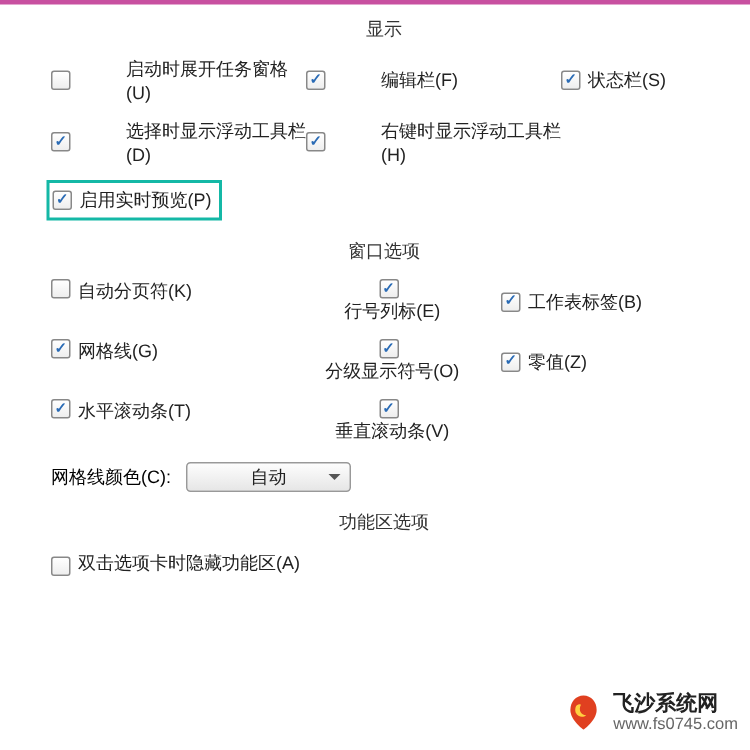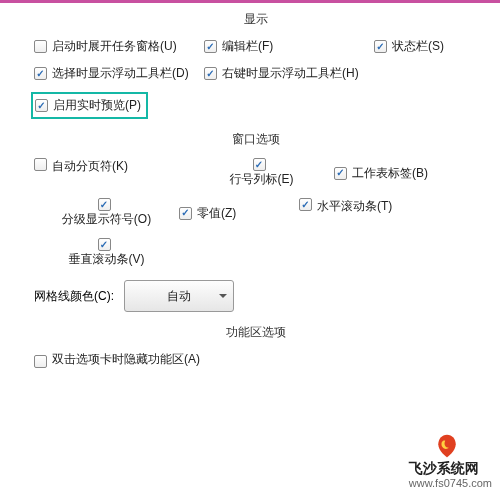--- a/index.html
+++ b/index.html
@@ -32,21 +32,21 @@
       flex: 1;
       height: 1px;
       background: #aaa;
       margin-left: 6px;
     }
     .options-grid {
       padding-left: 18px;
       display: flex;
       flex-wrap: wrap;
     }
-    .option-wide { width: 170px; margin-bottom: 10px; display:flex; align-items:center; }
+    .option-wide { width: 170px; margin-bottom: 10px; display:flex; align-items:center;gap:32px; }
     .option-a { width: 155px; margin-bottom: 10px; display:flex; align-items:flex-start; }
     .option-b { width: 145px; margin-bottom: 10px; display:flex; align-items:center;flex-direction:column; }
     .option-c { width: 120px; margin-bottom: 10px; display:flex; align-items:center; }
     .option-row2 { display:flex; padding-left:18px; }
     .checkbox {
       width: 13px;
       height: 13px;
       border: 1px solid #888;
       background: #fff;
       display: inline-flex;
@@ -74,21 +74,21 @@
     }
     .color-row {
       padding-left: 18px;
       display: flex;
       align-items: center;
       margin-top: 2px;
     }
     .combo {
       margin-left: 10px;
       width: 110px;
-      height: 32px;
+      height: 20px;
       border: 1px solid #999;
       background: linear-gradient(#fdfdfd,#e6e6e6);
       border-radius: 3px;
       display: flex;
       align-items: center;
       justify-content: center;
       position: relative;
       font-size: 12px;
       color: #222;
     }
@@ -100,21 +100,20 @@
       border-right: 4px solid transparent;
       border-top: 4px solid #555;
     }
     .watermark {
       position: absolute;
       right: 8px;
       bottom: 10px;
       display: flex;
       align-items: center;
       background: rgba(255,255,255,0.9);
-      flex-direction: column;
     }
     .wm-logo {
       width: 28px; height: 28px;
       display:flex; align-items:center; justify-content:center;
       margin-right: 6px;
     }
     .wm-text { line-height: 1.2; }
     .wm-title { font-size: 14px; font-weight: bold; color: #222; }
     .wm-url { font-size: 11px; color: #666; }
   </style>
@@ -171,20 +170,24 @@
         <span class="option-label">自动分页符(K)</span>
       </div>
       <div class="option-b">
         <span class="checkbox checked"></span>
         <span class="option-label">行号列标(E)</span>
       </div>
       <div class="option-c">
         <span class="checkbox checked"></span>
         <span class="option-label">工作表标签(B)</span>
       </div>
+      <div class="option-a">
+        <span class="checkbox checked"></span>
+        <span class="option-label">网格线(G)</span>
+      </div>
       <div class="option-b">
         <span class="checkbox checked"></span>
         <span class="option-label">分级显示符号(O)</span>
       </div>
       <div class="option-c">
         <span class="checkbox checked"></span>
         <span class="option-label">零值(Z)</span>
       </div>
       <div class="option-a">
         <span class="checkbox checked"></span>

